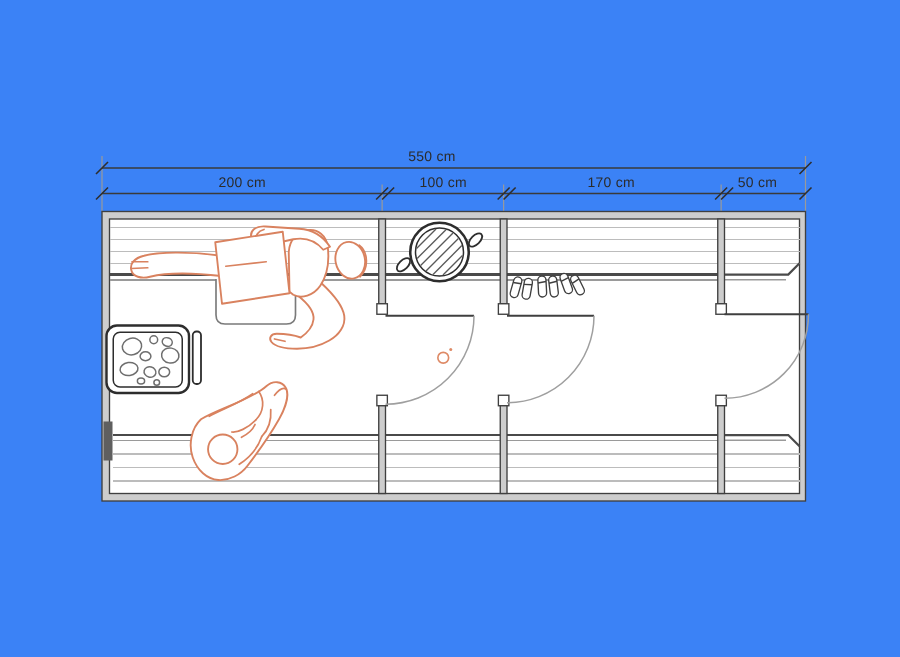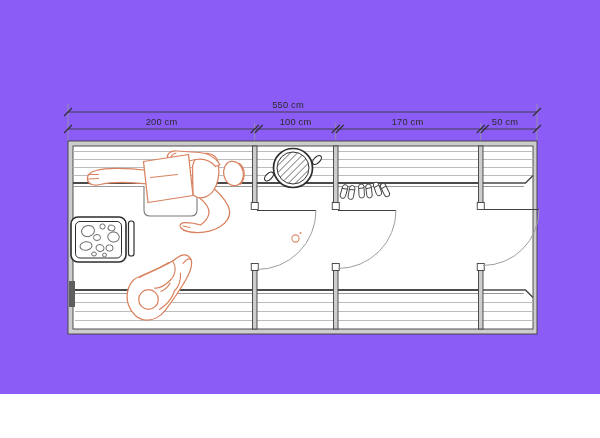--- a/index.html
+++ b/index.html
@@ -1,16 +1,16 @@
 <!DOCTYPE html>
 <html><head>
 <meta charset="utf-8">
 <style>
   html,body{margin:0;padding:0;background:#ffffff;}
-  .stage{position:relative;width:600px;height:394px;background:#8b5cf6;overflow:hidden;
+  .stage{position:relative;width:600px;height:438px;background:#3b82f6;overflow:hidden;
          font-family:"Liberation Sans", sans-serif;}
   svg{display:block;}
   .dim-text{font-family:"Liberation Sans", sans-serif;font-size:9.3px;fill:#2b2b2b;letter-spacing:.2px;}
   .dimline{stroke:#3a3a3a;stroke-width:0.9;}
   .extline{stroke:#9a9a9a;stroke-width:0.8;}
   .tick{stroke:#2e2e2e;stroke-width:1.1;}
   .wallstroke{stroke:#3f3f3f;stroke-width:0.9;}
   .slat{stroke:#bcbcbc;stroke-width:1;}
   .edge-dark{stroke:#4a4a4a;stroke-width:1.5;fill:none;}
   .edge-light{stroke:#9a9a9a;stroke-width:1;fill:none;}

